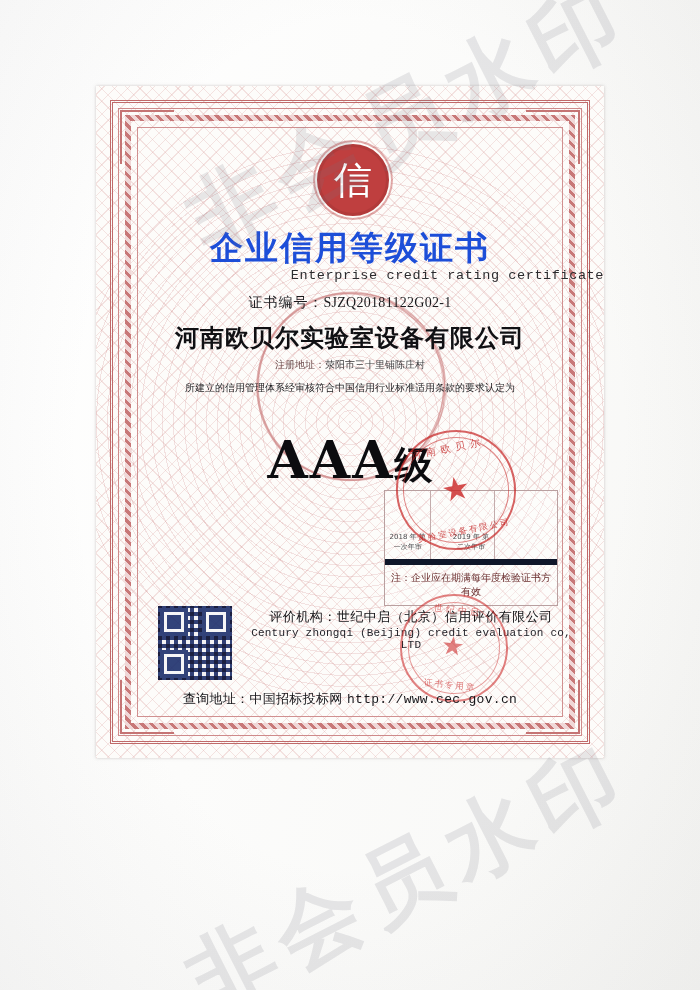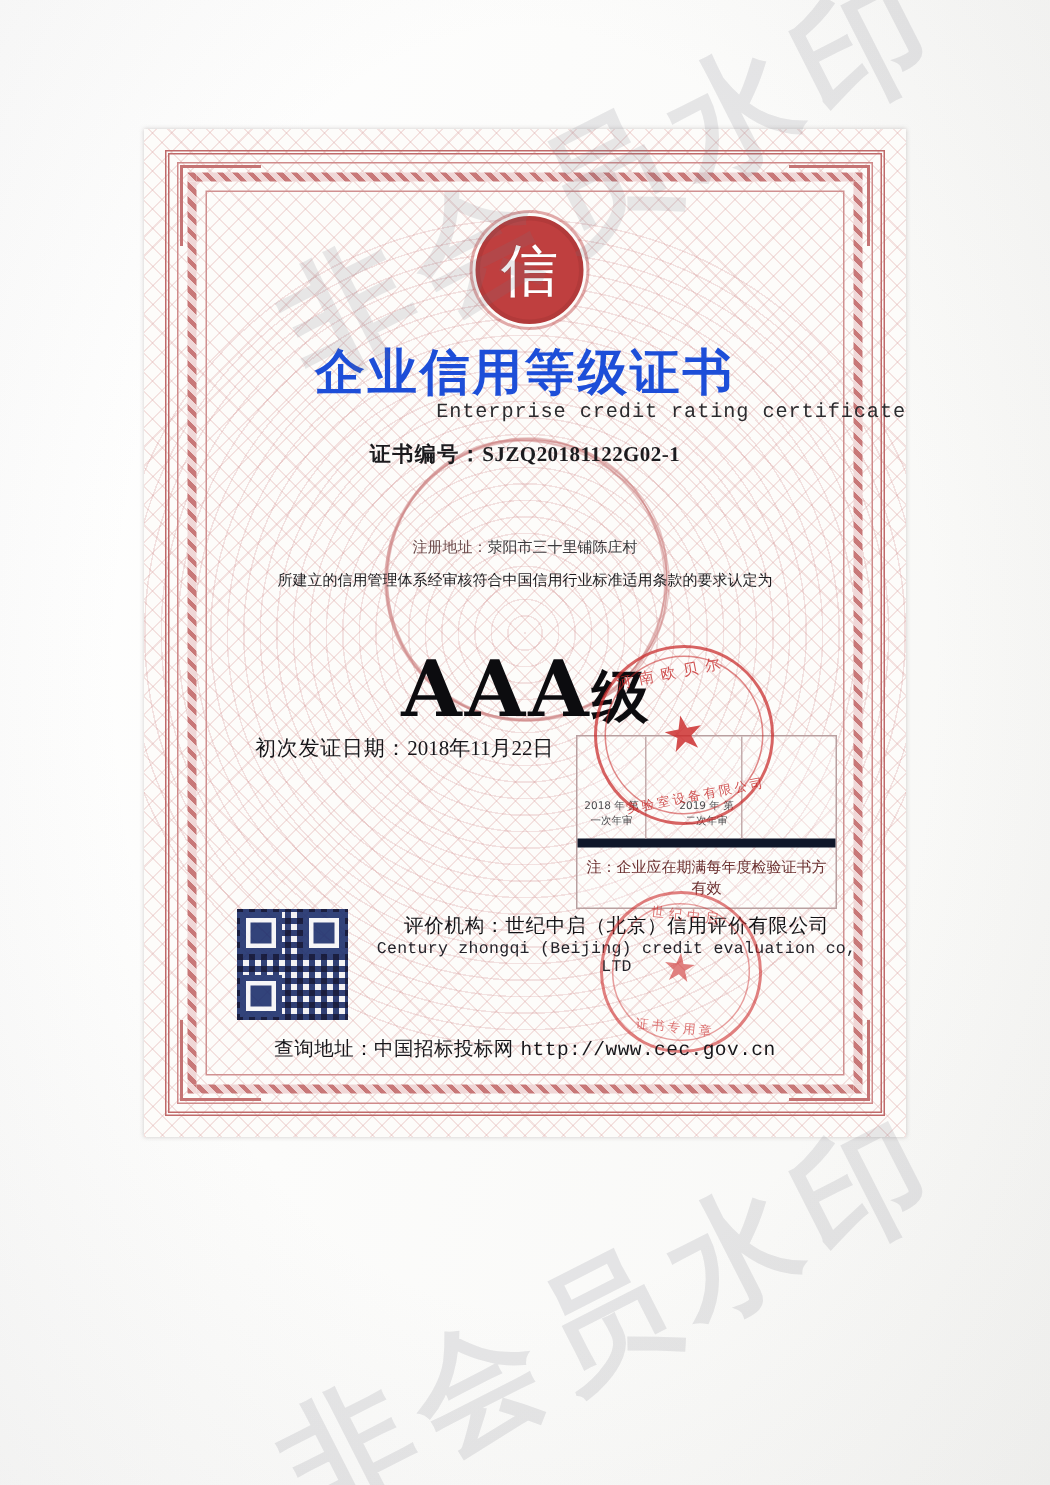--- a/index.html
+++ b/index.html
@@ -174,21 +174,20 @@
     text-align: right;
   }
 
   #cert-no-row {
     position: absolute;
     left: 0; right: 0;
     top: 208px;
     font-family: "DejaVu Sans", sans-serif;
     font-size: 14px;
     color: #1b1b1e;
-    font-weight: bold;
   }
   #cert-no-row .label { letter-spacing: 1px; }
   #cert-no-row .value {
     font-family: "Liberation Serif", serif;
     letter-spacing: .3px;
   }
 
   #company {
     position: absolute;
     left: 0; right: 0;
@@ -488,34 +487,32 @@
         <span class="glyph">信</span>
       </div>
 
       <div id="title-cn">企业信用等级证书</div>
       <div id="title-en">Enterprise credit rating certificate</div>
 
       <div id="cert-no-row">
         <span class="label">证书编号：</span><span class="value">SJZQ20181122G02-1</span>
       </div>
 
+      <div id="company">河南欧贝尔实验室设备有限公司</div>
 
       <div id="reg-address">
         <span class="lbl">注册地址：</span><span>荥阳市三十里铺陈庄村</span>
       </div>
 
       <div id="statement">所建立的信用管理体系经审核符合中国信用行业标准适用条款的要求认定为</div>
 
       <div id="grade">
         <span>AAA</span><span class="cn">级</span>
       </div>
 
-      <div class="date-row" id="issue-date">
-        <span>初次发证日期：</span><span class="val">2018年11月22日</span>
-      </div>
 
 
       <div id="mini-table">
         <div class="trow head">
           <div class="cell"></div>
           <div class="cell"></div>
           <div class="cell"></div>
         </div>
         <div class="trow">
           <div class="cell">2018 年 第一次年审</div>

